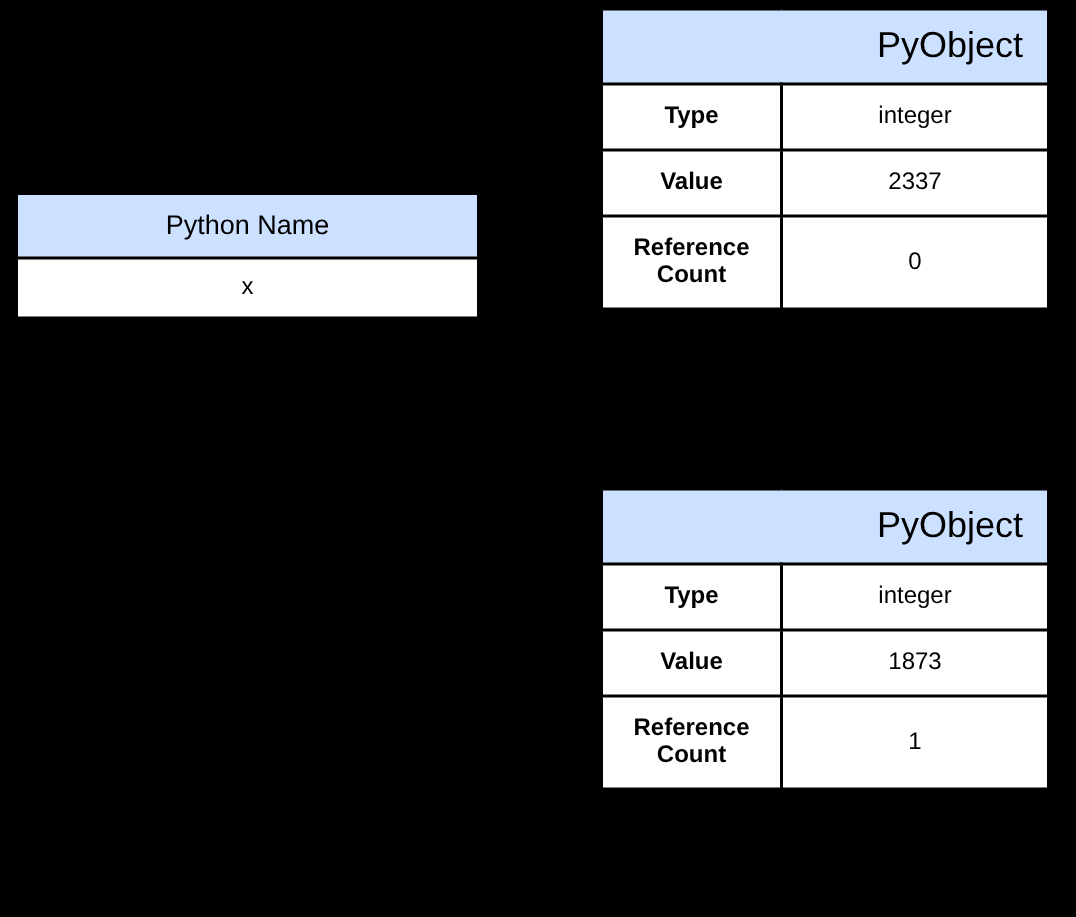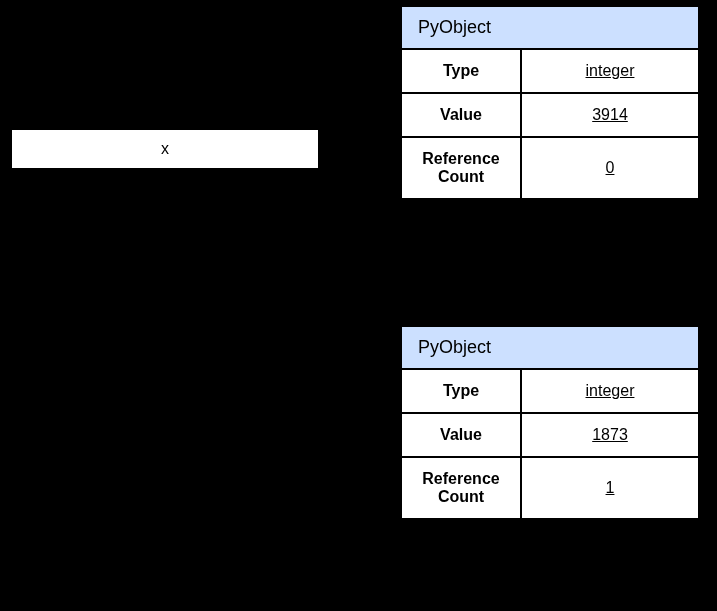--- a/index.html
+++ b/index.html
@@ -57,22 +57,22 @@
       position: absolute;
       width: 300px;
       border-collapse: collapse;
       border: 2px solid #000;
     }
 
     .pyobject-table .header-row td {
       background: #cce0ff;
       border: 2px solid #000;
       padding: 10px 16px;
-      text-align: left;
-      font-size: 18px;
+      text-align: right;
+      font-size: 24px;
     }
 
     .pyobject-table .data-row td {
       background: #fff;
       border: 2px solid #000;
       padding: 12px 16px;
       text-align: center;
       font-size: 16px;
     }
 
@@ -80,58 +80,60 @@
       background: #fff;
       font-weight: bold;
       text-align: center;
       width: 120px;
       margin-top: 14px;
     }
 
     .pyobject-table .data-row td.value {
       background: #fff;
       text-align: center;
-      text-decoration: underline;
     }
 
     .pyobject1 {
       top: 5px;
       left: 400px;
     }
 
     .pyobject2 {
       top: 325px;
       left: 400px;
     }
   </style>
 </head>
 <body>
 
 <div class="canvas">
 
   <table class="python-name-table">
     <tbody>
+        <tr>
+      <th>Python Name</th>
+    </tr>
     <tr>
       <td>x</td>
     </tr>
   </tbody>
     </table>
 
   <table class="pyobject-table pyobject1">
     <tbody>
         <tr class="header-row">
       <td colspan="2">PyObject</td>
     </tr>
     <tr class="data-row">
       <td class="label">Type</td>
       <td class="value">integer</td>
     </tr>
     <tr class="data-row">
       <td class="label">Value</td>
-      <td class="value">3914</td>
+      <td class="value">2337</td>
     </tr>
     <tr class="data-row">
       <td class="label">
         <span>Reference</span><br>
         <span>Count</span>
       </td>
       <td class="value">0</td>
     </tr>
   </tbody>
     </table>

